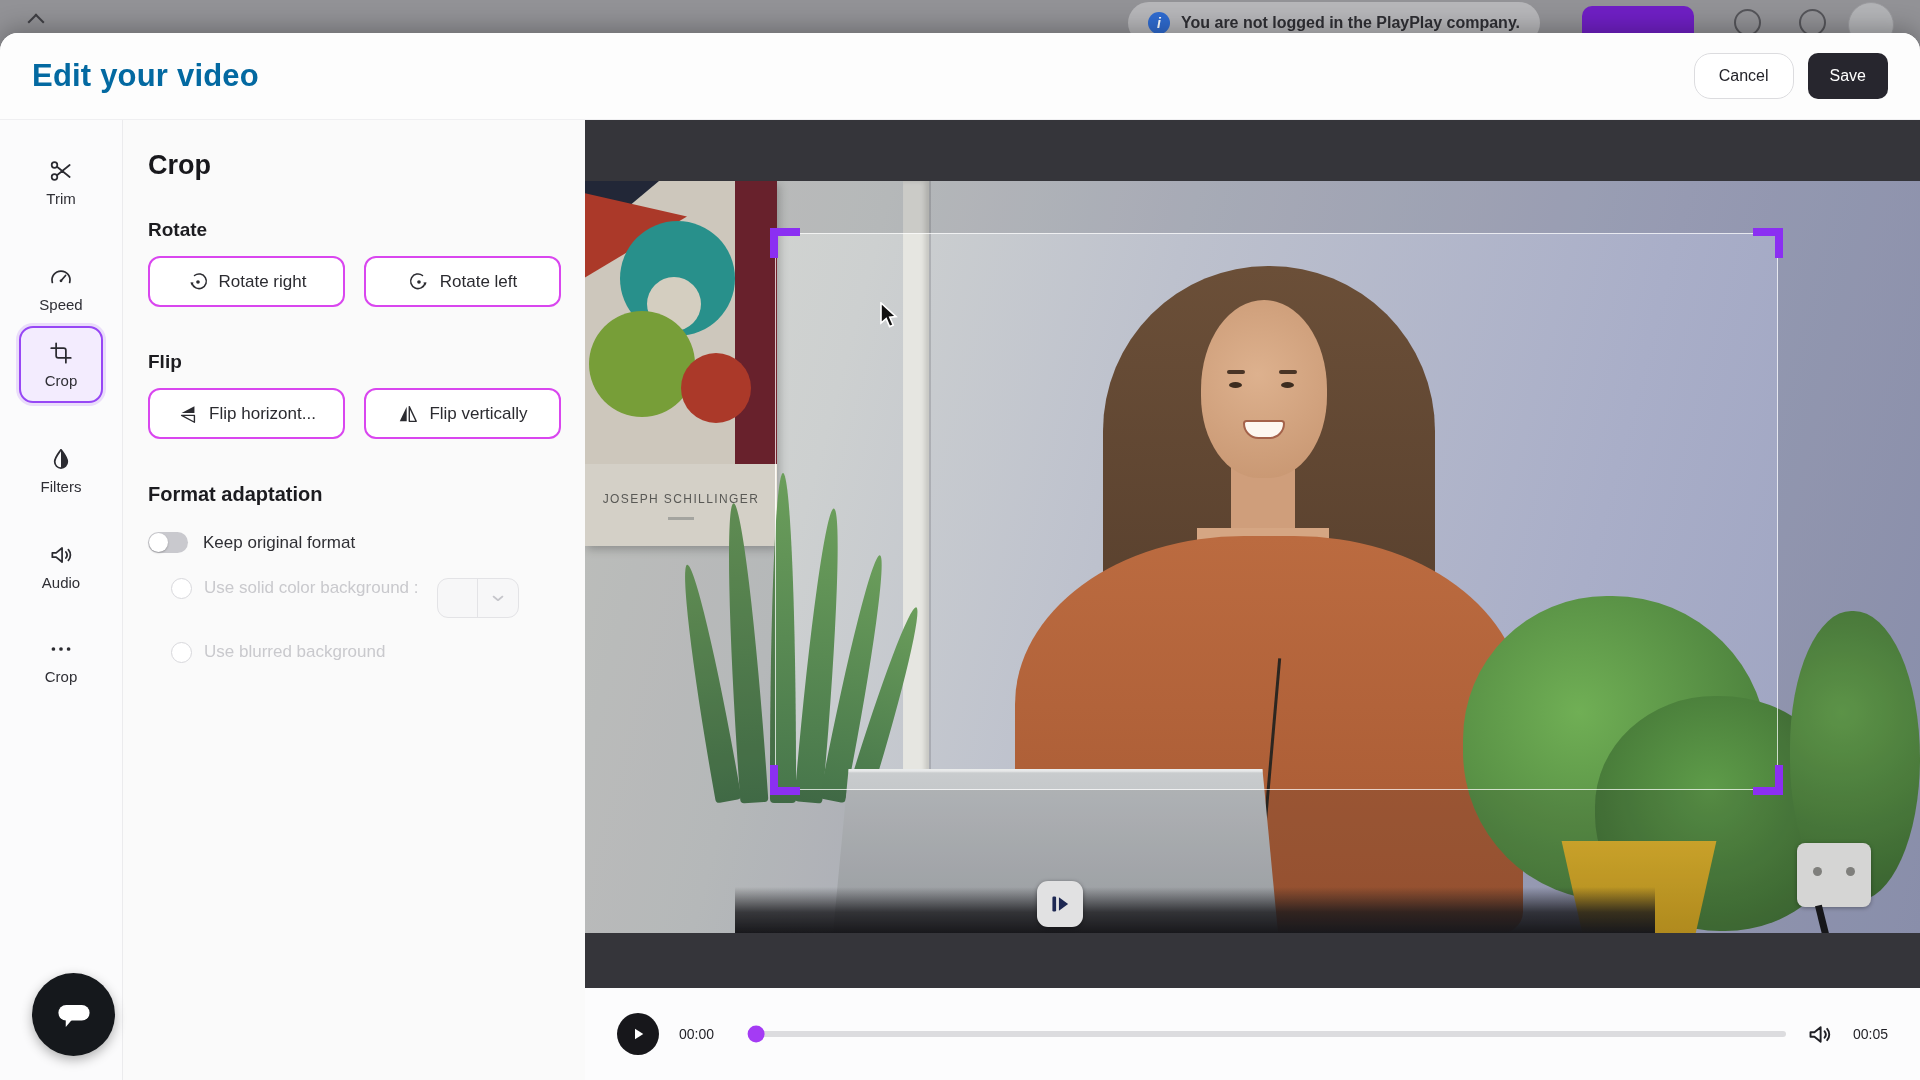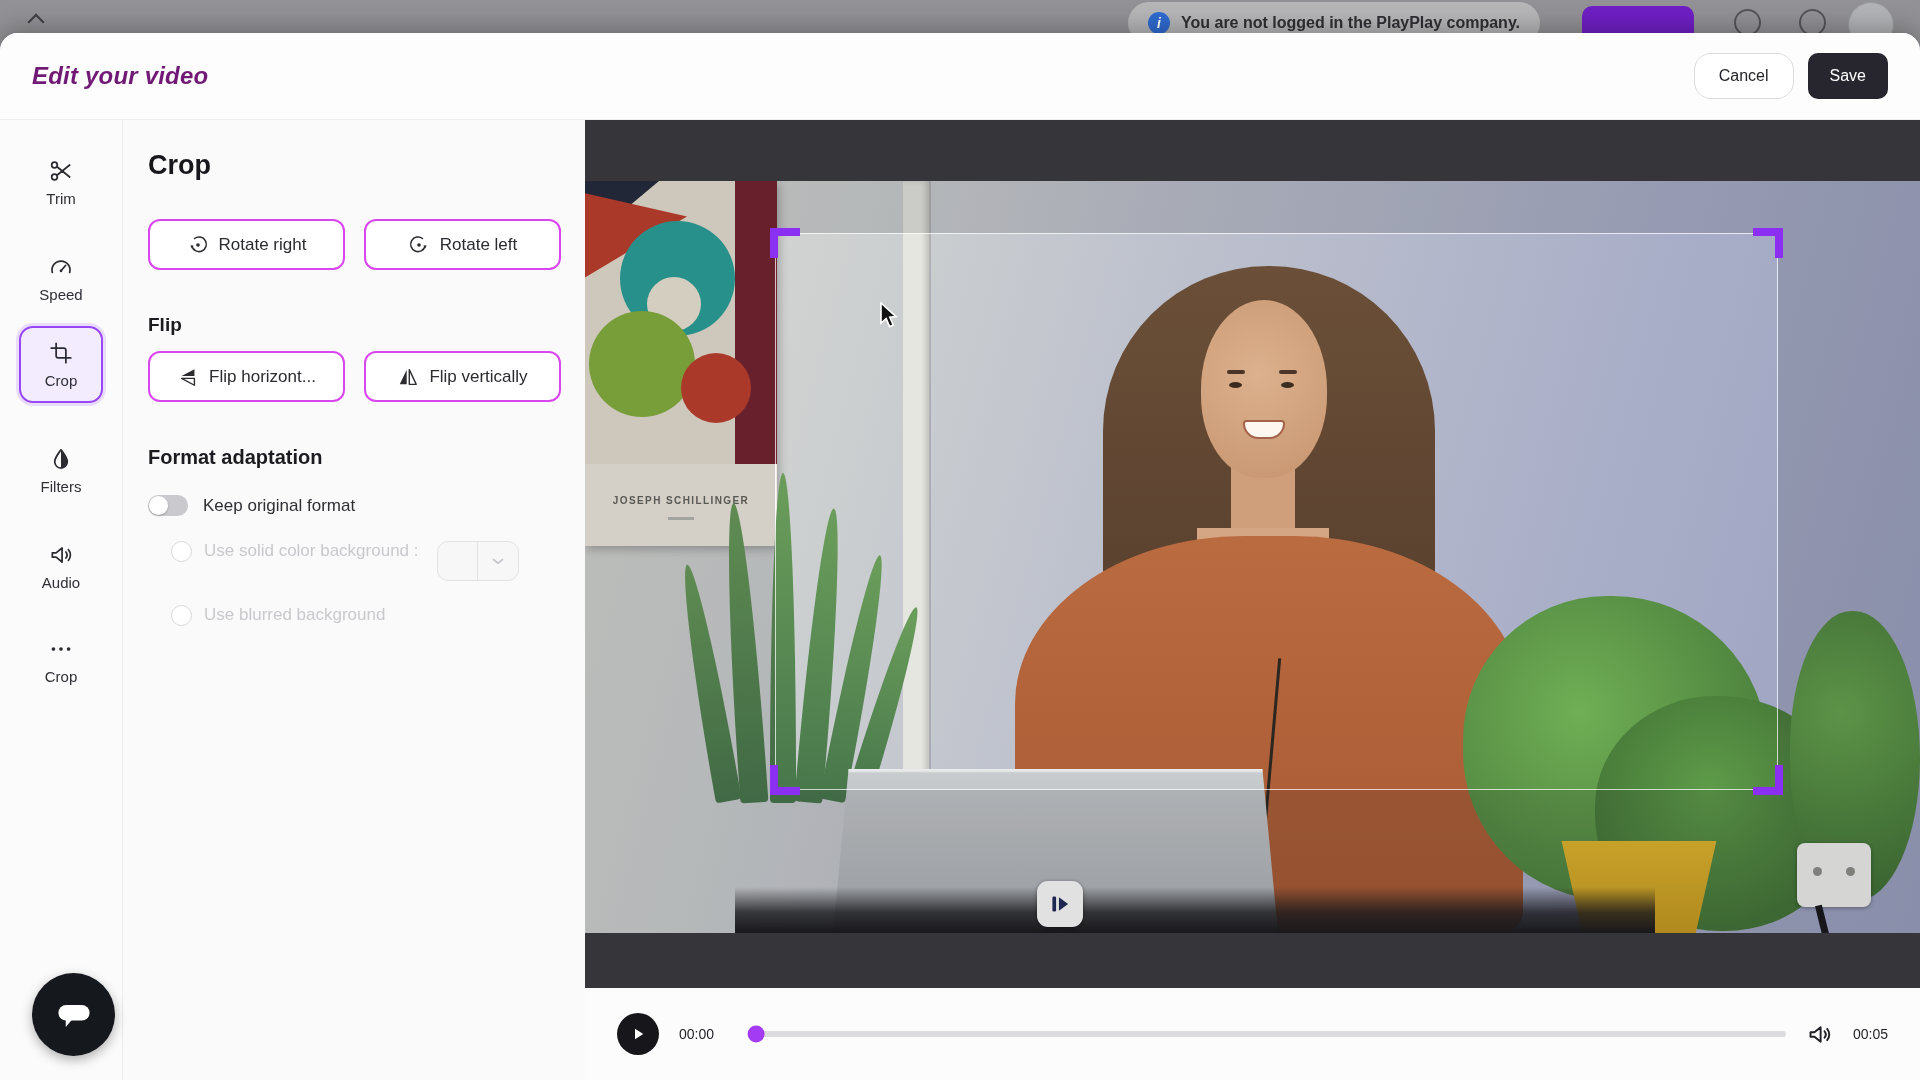--- a/index.html
+++ b/index.html
@@ -13,21 +13,21 @@
   .notif-info { width:22px; height:22px; border-radius:50%; background:#2f6bd0; color:#fff; font-size:14px; font-style:italic; font-weight:bold; display:flex; align-items:center; justify-content:center; }
   .notif-text { font-size:16px; font-weight:600; color:#2f2f34; white-space:nowrap; }
   .backdrop-btn { position:absolute; left:1582px; top:6px; width:112px; height:40px; border-radius:10px; background:#6f1fc4; border:none; }
   .backdrop-circle { position:absolute; top:9px; width:27px; height:27px; border:2px solid #55555a; border-radius:50%; }
   .bc1 { left:1734px; } .bc2 { left:1799px; }
   .backdrop-avatar { position:absolute; left:1848px; top:2px; width:46px; height:46px; border-radius:50%; background:#b2b3b6; border:1px solid #9a9a9e; }
 
   
   .modal { position:absolute; left:0; top:33px; width:1920px; height:1047px; background:#fdfdfd; border-radius:18px 18px 0 0; overflow:hidden; box-shadow:0 -4px 24px rgba(0,0,0,.28); }
   .modal-header { height:87px; display:flex; align-items:center; justify-content:space-between; padding:0 32px; border-bottom:1px solid #efeff1; background:#fdfdfd; }
-  .modal-title { font-size:24px; font-weight:bold; color:#701a75; letter-spacing:.2px;font-style:italic; }
+  .modal-title { font-size:31px; font-weight:bold; color:#0369a1; letter-spacing:.2px; }
   .header-actions { display:flex; gap:14px; }
   .btn-cancel { padding:13px 24px; font-size:16px; color:#232329; background:#fff; border:1px solid #dcdcdf; border-radius:17px; cursor:pointer; font-family:inherit; }
   .btn-save { padding:13px 22px; font-size:16px; color:#fff; background:#27262e; border:none; border-radius:10px; cursor:pointer; font-family:inherit; }
 
   .modal-body { position:relative; display:flex; height:960px; }
 
   
   .rail { position:relative; width:123px; background:#fbfbfc; border-right:1px solid #ebebed; flex:none; }
   .rail-item { position:absolute; left:50%; transform:translateX(-50%); width:84px; display:flex; flex-direction:column; align-items:center; gap:6px; cursor:pointer; padding:8px 0; }
   .rail-item .ri-icon { width:26px; height:26px; color:#2b2b31; }
@@ -65,21 +65,21 @@
   .poster { position:absolute; left:0; top:0; width:192px; height:365px; background:#f1ece1; box-shadow:2px 3px 9px rgba(0,0,0,.25); }
   .poster-art { position:absolute; left:0; top:0; width:192px; height:283px; background:#e8e2d4; overflow:hidden; }
   .poster-art div { position:absolute; }
   .p-maroon { right:0; top:0; width:42px; height:283px; background:#74232e; }
   .p-navy { left:0; top:0; width:74px; height:62px; background:#242a3b; clip-path:polygon(0 0,100% 0,0 100%); }
   .p-red1 { left:-18px; top:8px; width:120px; height:92px; background:#c23f2b; clip-path:polygon(0 0,100% 30%,10% 100%); }
   .p-teal { left:35px; top:40px; width:115px; height:115px; border-radius:50%; background:#2ba39b; }
   .p-cream { left:62px; top:96px; width:54px; height:54px; border-radius:50%; background:#f0ead8; }
   .p-green { left:4px; top:130px; width:106px; height:106px; border-radius:50%; background:#86b23c; }
   .p-red2 { left:96px; top:172px; width:70px; height:70px; border-radius:50%; background:#c23f2b; }
-  .poster-caption { position:absolute; bottom:40px; width:100%; text-align:center; font-size:10px; letter-spacing:1.4px; color:#63635e;font-weight:bold; }
+  .poster-caption { position:absolute; bottom:40px; width:100%; text-align:center; font-size:12px; letter-spacing:1.4px; color:#63635e; }
   .poster-subline { position:absolute; bottom:26px; left:50%; transform:translateX(-50%); width:26px; height:3px; background:#b9b9b2; }
 
   .blade { position:absolute; bottom:0; background:linear-gradient(#6b9e5b,#47764b); border-radius:50% 50% 4px 4px / 92% 92% 4px 4px; }
   .snake-plant { position:absolute; left:100px; top:292px; width:235px; height:330px; }
 
   .woman { position:absolute; left:430px; top:85px; width:520px; height:667px; }
   .woman div { position:absolute; }
   .hair { left:88px; top:0; width:332px; height:488px; background:linear-gradient(#6b4f38,#523b2a); border-radius:165px 165px 95px 115px; }
   .face { left:186px; top:34px; width:126px; height:178px; background:radial-gradient(circle at 45% 42%,#ddb18e,#c6946f); border-radius:50% 50% 46% 46%; }
   .brow { top:70px; width:18px; height:4px; background:#4a3526; border-radius:2px; }
@@ -164,21 +164,21 @@
           <span class="ri-icon">
             <svg viewBox="0 0 24 24" fill="none" stroke="currentColor" stroke-width="1.6" stroke-linecap="round">
               <circle cx="6" cy="6.5" r="2.6"></circle>
                 <circle cx="6" cy="17.5" r="2.6"></circle>
               <path d="M8.3 8.1 L20 17.5 M8.3 15.9 L20 6.5 M13.4 12 l.1 0"></path>
             </svg>
           </span>
           <span class="ri-label">Trim</span>
         </div>
 
-        <div class="rail-item" style="top:126px">
+        <div class="rail-item" style="top:136px">
           <span class="ri-icon">
             <svg viewBox="0 0 24 24" fill="none" stroke="currentColor" stroke-width="1.6" stroke-linecap="round">
               <path d="M4 17 a8.3 8.3 0 1 1 16 0"></path>
               <path d="M12 15.5 L16.2 10.6"></path>
               <circle cx="12" cy="15.5" r="1.3" fill="currentColor" stroke="none"></circle>
             </svg>
           </span>
           <span class="ri-label">Speed</span>
         </div>
 
@@ -221,20 +221,21 @@
                 <circle cx="19" cy="12" r="1.7"></circle>
             </svg>
           </span>
           <span class="ri-label">Crop</span>
         </div>
       </nav>
 
       <aside class="panel">
         <h1 class="panel-heading">Crop</h1>
 
+        <h2 class="section-heading">Rotate</h2>
         <div class="btn-row">
           <button class="opt-btn">
             <svg viewBox="0 0 24 24" fill="none" stroke="#2b2b30" stroke-width="1.7" stroke-linecap="round">
               <circle cx="12" cy="12" r="2" fill="#2b2b30" stroke="none"></circle>
               <path d="M8.2 4.9 A8 8 0 1 1 5.4 13.4"></path>
               <path d="M3.6 12.6 L7.2 12.6 L5.4 16 Z" fill="#2b2b30" stroke="none"></path>
             </svg>
             <span>Rotate right</span>
           </button>
           <button class="opt-btn">

